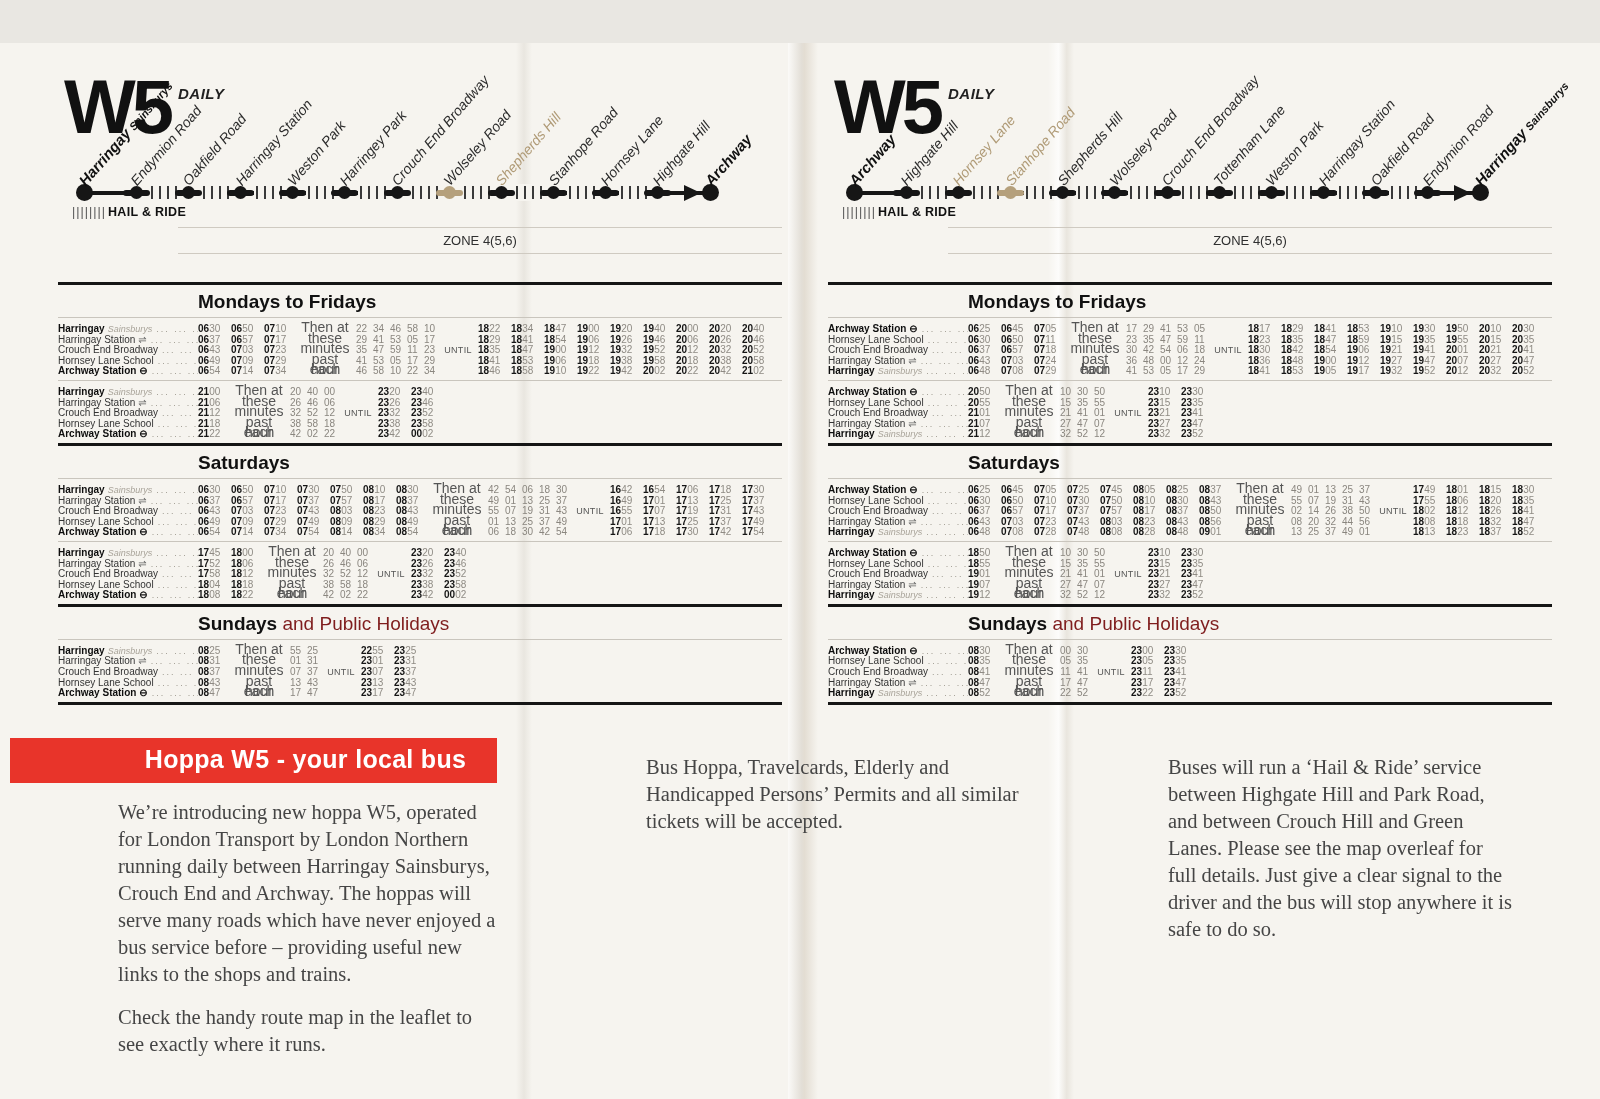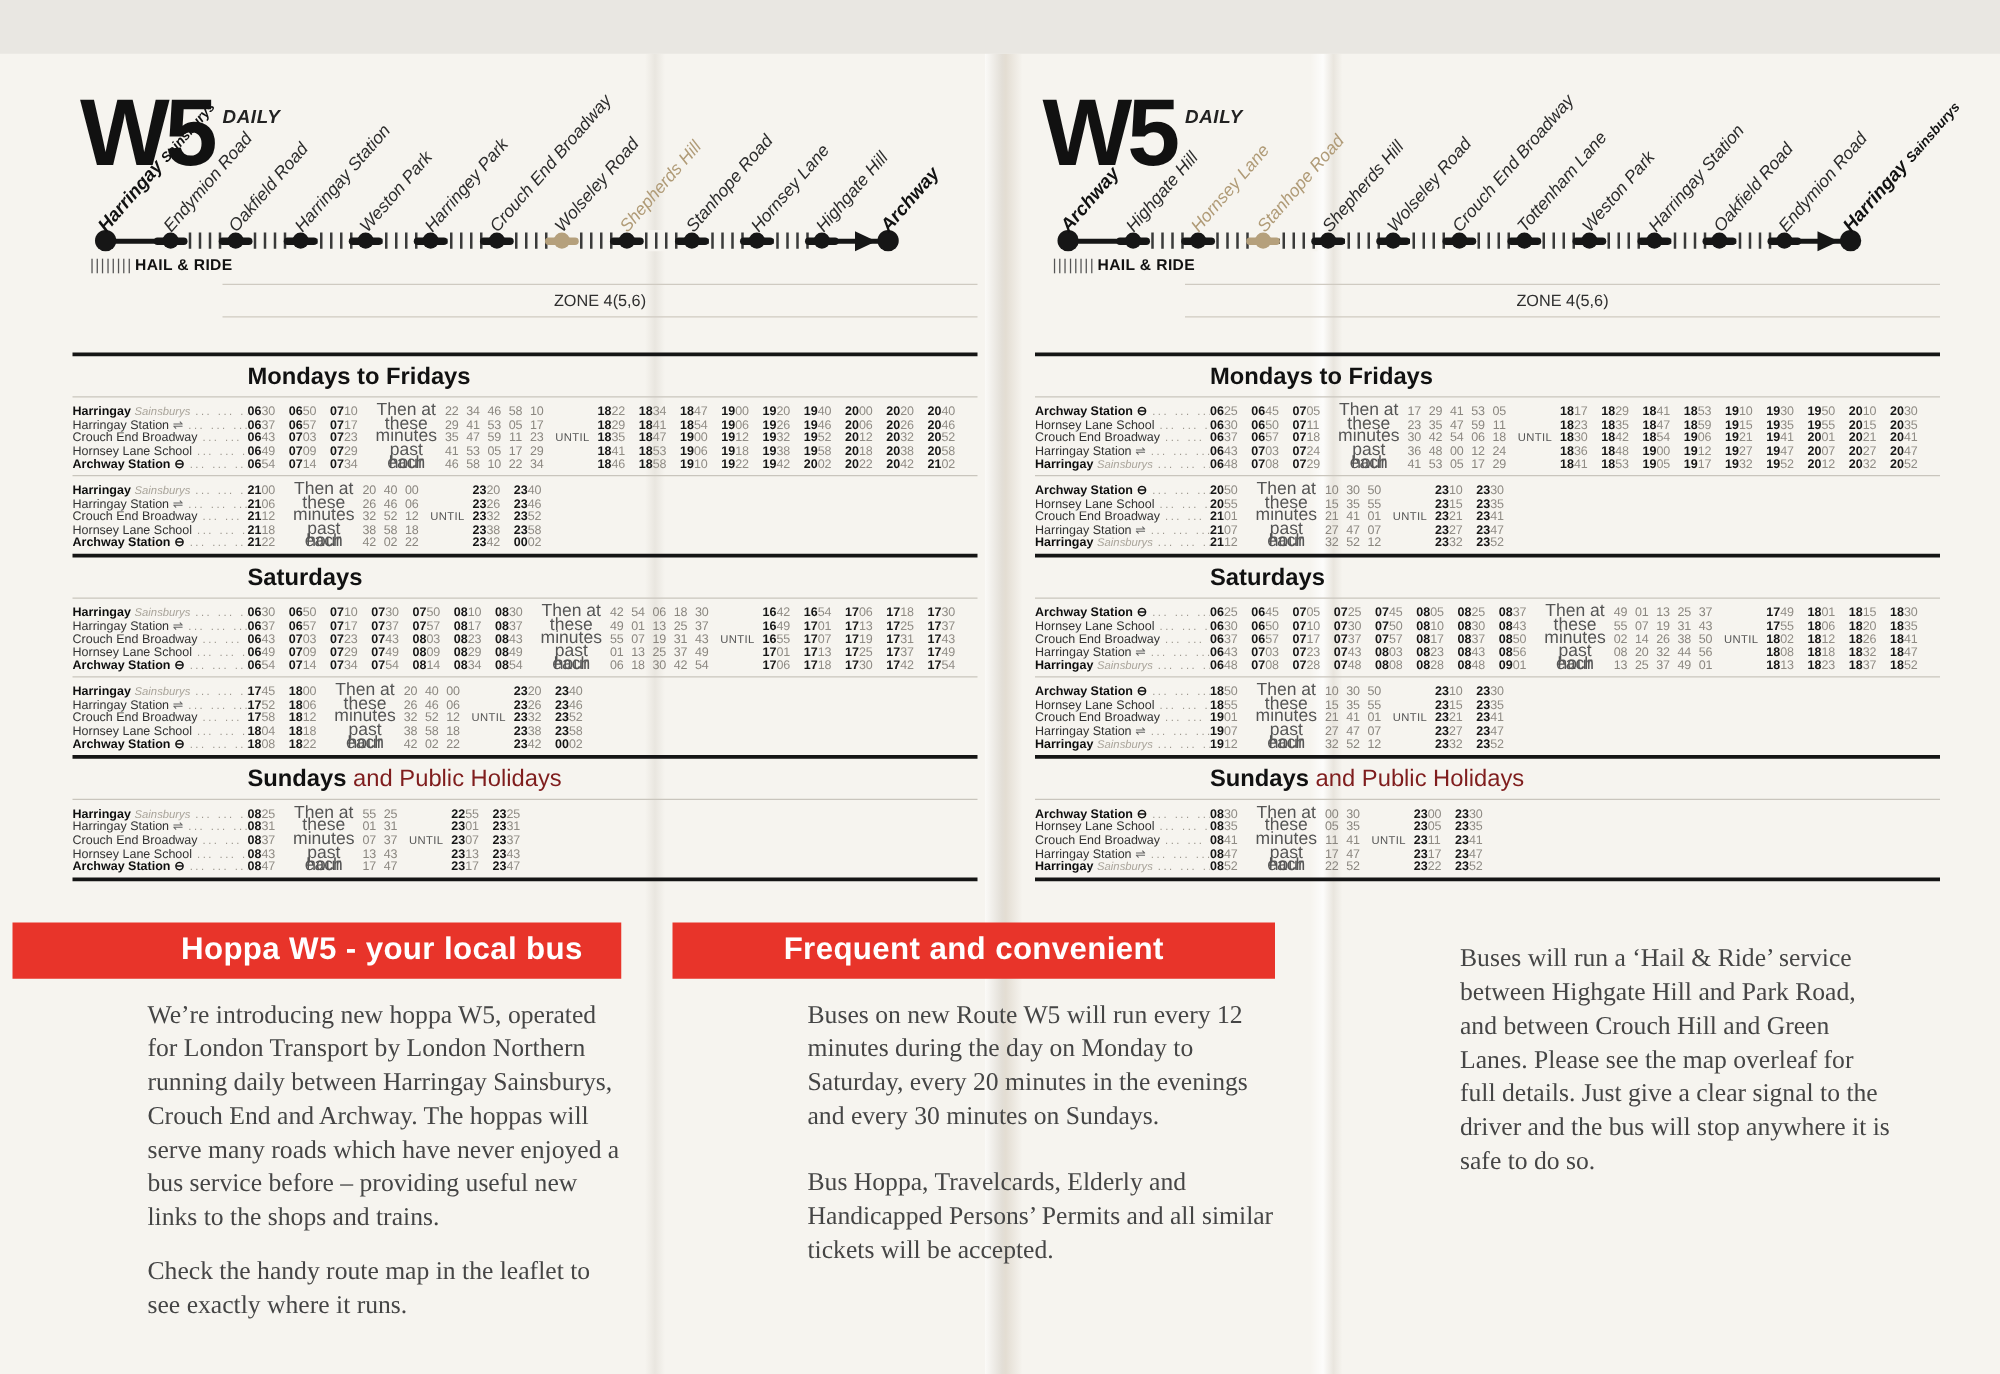--- a/index.html
+++ b/index.html
@@ -1264,26 +1264,20 @@
         <div class="art">
           <div class="art-head" style="background: rgb(232, 52, 42);">Hoppa W5 - your local bus</div>
           <div class="art-body">
             <p>We’re introducing new hoppa W5, operated for London Transport by London Northern running daily between Harringay Sainsburys, Crouch End and Archway.  The hoppas will serve many roads which have never enjoyed a bus service before – providing useful new links to the shops and trains.</p>
             <p>Check the handy route map in the leaflet to see exactly where it runs.</p>
           </div>
         </div>
       </div>
       <div class="art-col" style="left: 538px; width: 482px;">
         <div class="art">
-          <div class="art-head" style="background: rgb(232, 52, 42);">Frequent and convenient</div>
-          <div class="art-body">
-            <p>Buses on new Route W5 will run every 12 minutes during the day on Monday to Saturday, every 20 minutes in the evenings and every 30 minutes on Sundays.</p>
-          </div>
-        </div>
-        <div class="art">
           <div class="art-body">
             <p>Bus Hoppa, Travelcards, Elderly and Handicapped Persons’ Permits and all similar tickets will be accepted.</p>
           </div>
         </div>
       </div>
       <div class="art-col" style="left: 1060px; width: 456px;">
         <div class="art">
           <div class="art-body">
             <p>Buses will run a ‘Hail &amp; Ride’ service between Highgate Hill and Park Road, and between Crouch Hill and Green Lanes. Please see the map overleaf for full details. Just give a clear signal to the driver and the bus will stop anywhere it is safe to do so.</p>
           </div>

